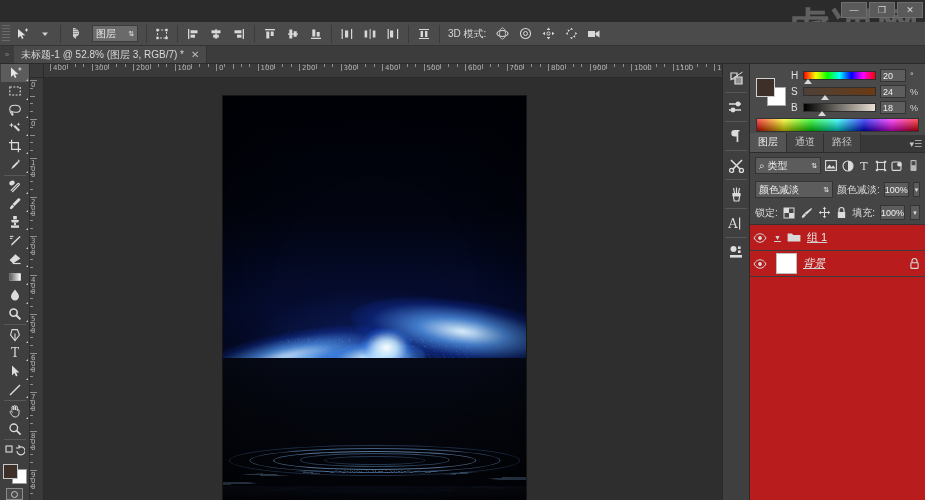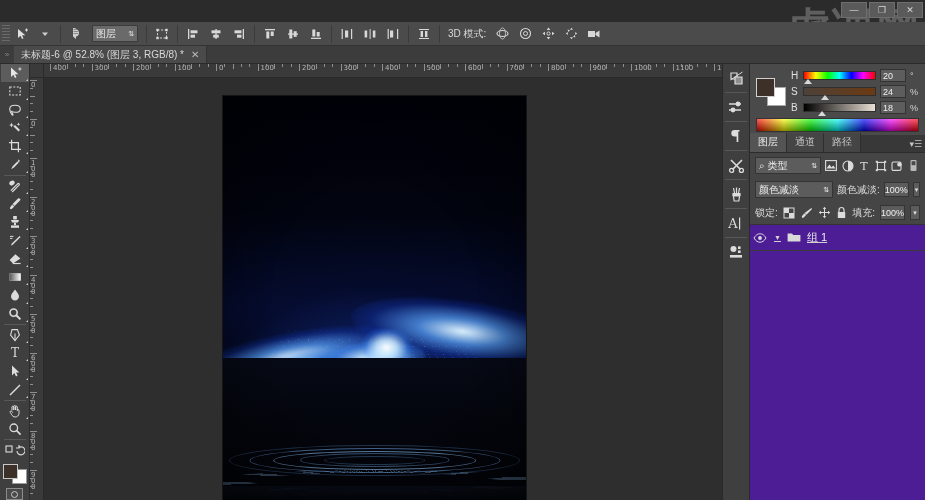--- a/index.html
+++ b/index.html
@@ -249,21 +249,21 @@
     display: flex; align-items: center; justify-content: space-between; padding: 0 3px;
     font-size: 10px; color: #eaeaea; }
   .lp-lab { font-size: 10px; color: #dcdcdc; white-space: nowrap; }
   .lp-num { width: 32px; height: 15px; background: #5c5c5c; border: 1px solid #343434;
     font-size: 9px; color: #efefef; display: flex; align-items: center; justify-content: center; }
   .lp-mini { width: 13px; height: 15px; background: #5c5c5c; border: 1px solid #343434;
     display: flex; align-items: center; justify-content: center; font-size: 7px; color: #ddd; }
   .lp-lockrow { display: flex; align-items: center; gap: 5px; padding: 3px 5px; background: #454545;
     border-bottom: 1px solid #333; }
 
-  .layerlist { flex: 1; background: #4c1d95; overflow: hidden; text-decoration: underline; }
+  .layerlist { flex: 1; background: #b91c1c; overflow: hidden; text-decoration: underline; }
   .lrow { display: flex; align-items: center; height: 26px; gap: 3px;
     border-bottom: 1px solid #3b3b3b; padding-right: 5px; }
   .lrow.selected { background: #6b7f9a; }
   .leye { width: 19px; display: flex; align-items: center; justify-content: center; color: #d8d8d8; }
   .ltwist { width: 11px; display: flex; align-items: center; justify-content: center;
     color: #d3d3d3; font-size: 7px; }
   .lfolder { width: 15px; display: flex; align-items: center; justify-content: center; }
   .lthumb { width: 21px; height: 21px; border: 1px solid #bdbdbd; background: #fff;
     flex: 0 0 21px; overflow: hidden; position: relative; }
   .lthumb.art { background: linear-gradient(to bottom,#04091e 0%,#0b2a7a 45%,#2a6fd8 62%,#071029 78%,#04060f 100%); }
@@ -426,21 +426,21 @@
       <svg width="16" height="14" viewBox="0 0 16 14">
           <rect x="2" y="4" width="7" height="6" fill="#d8d8d8"></rect>
           <path d="M9.5 6 L13.5 3.5 V10.5 L9.5 8Z" fill="#d8d8d8"></path>
         </svg>
     </div>
   </div>
 
   <div class="tabbar">
     <div class="tab-grip">»</div>
     <div class="doctab">
-      <span>未标题-6 @ 52.8% (图层 3, RGB/8) *</span>
+      <span>未标题-1 @ 52.8% (图层 3, RGB/7) *</span>
       <span class="close">✕</span>
     </div>
   </div>
 
   <div class="toolbar">
     <div class="tool active">
       <svg width="14" height="14" viewBox="0 0 14 14">
           <path d="M3 1.6 L3 11 L5.4 8.7 L6.9 12 L8.5 11.2 L7 8.2 L10.4 8.2 Z" fill="#e6e6e6"></path>
           <path d="M10.3 3 h3.2 M11.9 1.4 v3.2" stroke="#e6e6e6" stroke-width=".9"></path>
         </svg>
@@ -1000,18 +1000,34 @@
             <svg width="14" height="11" viewBox="0 0 14 11">
                 <path d="M0.6 1.6 H5 L6.2 3 H13.4 V9.6 H0.6Z" fill="#d9d9d9"></path>
               </svg>
           </span>
           <span class="lname">组 1</span>
         </div>
 
 
 
 
+        <div class="lrow">
+          <span class="leye">
+            <svg width="14" height="10" viewBox="0 0 14 10">
+                <path d="M1 5 C3 1.6 5 0.8 7 0.8 C9 0.8 11 1.6 13 5 C11 8.4 9 9.2 7 9.2 C5 9.2 3 8.4 1 5Z" fill="none" stroke="#dcdcdc" stroke-width="1"></path>
+                <circle cx="7" cy="5" r="1.9" fill="#dcdcdc"></circle>
+              </svg>
+          </span>
+          <span class="lthumb" style="margin-left:4px"></span>
+          <span class="lname bg">背景</span>
+          <span class="llock">
+            <svg width="11" height="12" viewBox="0 0 11 12">
+                <path d="M3 6 V4 A2.5 2.5 0 0 1 8 4 V6" fill="none" stroke="#d8d8d8" stroke-width="1.1"></path>
+                <rect x="1.9" y="5.8" width="7.2" height="5.6" rx="0.6" fill="none" stroke="#d8d8d8" stroke-width="1.1"></rect>
+              </svg>
+          </span>
+        </div>
 
       </div>
     </div>
   </div>
 
 </div>
 
 </body></html>

